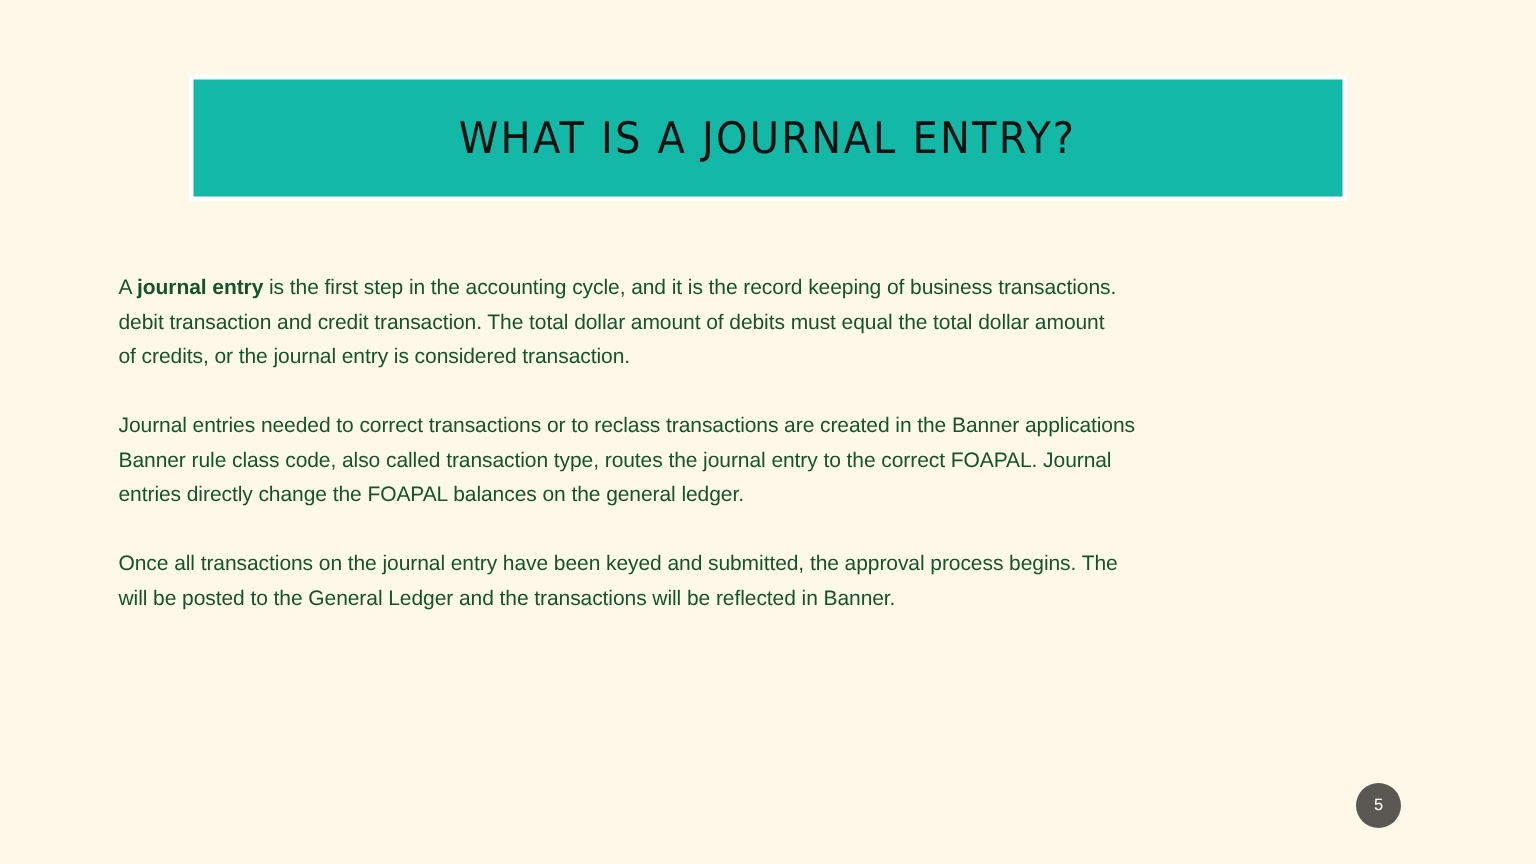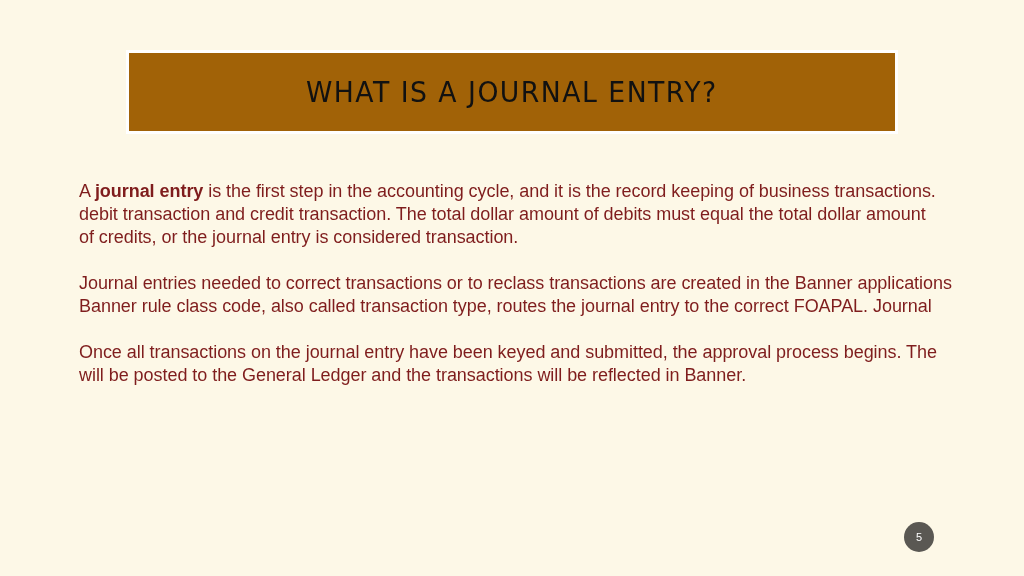--- a/index.html
+++ b/index.html
@@ -14,21 +14,21 @@
       overflow: hidden;
       font-family: "Liberation Sans", "DejaVu Sans", sans-serif;
       color: #1a1a1a;
     }
     .title-box {
       position: absolute;
       left: 126px;
       top: 50px;
       width: 766px;
       height: 78px;
-      background: #a16207;
+      background: #14b8a6;
       border: 3px solid #ffffff;
       display: flex;
       align-items: center;
       justify-content: center;
     }
     .title-text {
       font-family: "DejaVu Sans", sans-serif;
       font-weight: normal;
       font-size: 29px;
       letter-spacing: 1.6px;
@@ -38,24 +38,24 @@
       white-space: nowrap;
     }
     .body-area {
       position: absolute;
       left: 79px;
       top: 180px;
       width: 880px;
     }
     .para {
       font-family: "Liberation Sans", sans-serif;
-      font-size: 18px;
+      font-size: 14px;
       line-height: 23px;
       margin: 0 0 23px 0;
-      color: #7f1d1d;
+      color: #14532d;
       letter-spacing: -0.05px;
     }
     .para .line {
       display: block;
       white-space: nowrap;
     }
     .para b {
       font-weight: bold;
     }
     .page-badge {
@@ -84,20 +84,21 @@
 <div class="body-area">
   <p class="para">
     <span class="line"><span>A </span><b>journal entry</b><span> is the first step in the accounting cycle, and it is the record keeping of business transactions.</span></span>
     <span class="line">debit transaction and credit transaction.  The total dollar amount of debits must equal the total dollar amount</span>
     <span class="line">of credits, or the journal entry is considered transaction.</span>
   </p>
 
   <p class="para">
     <span class="line">Journal entries needed to correct transactions or to reclass transactions are created in the Banner applications</span>
     <span class="line">Banner rule class code, also called transaction type, routes the journal entry to the correct FOAPAL.  Journal</span>
+    <span class="line">entries directly change the FOAPAL balances on the general ledger.</span>
   </p>
 
   <p class="para">
     <span class="line">Once all transactions on the journal entry have been keyed and submitted, the approval process begins.  The</span>
     <span class="line">will be posted to the General Ledger and the transactions will be reflected in Banner.</span>
   </p>
 </div>
 
 <div class="page-badge">
   <span>5</span>

